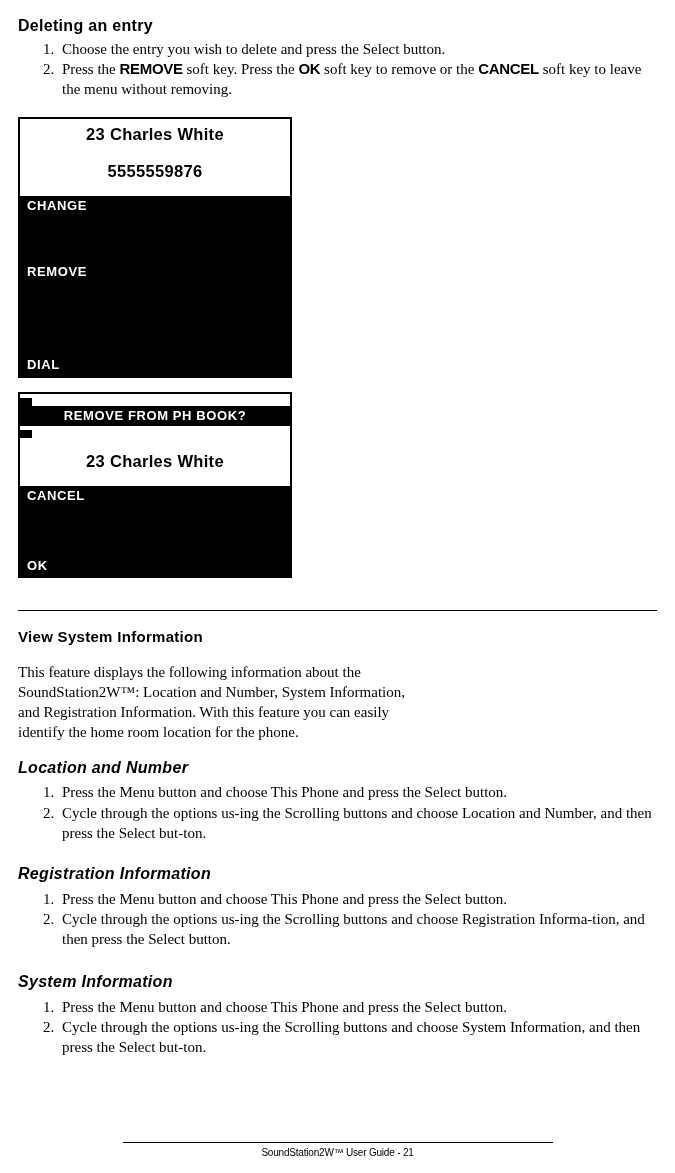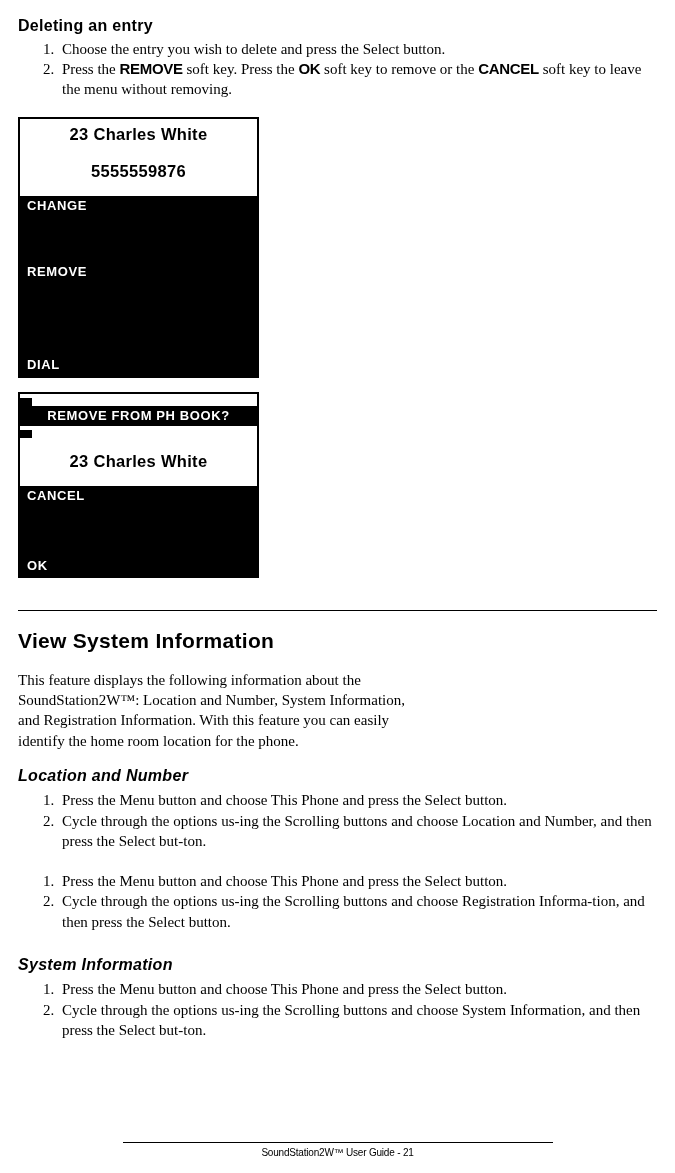--- a/index.html
+++ b/index.html
@@ -9,32 +9,32 @@
       padding: 15px 18px 0 18px;
       font-family: Georgia, 'Times New Roman', serif;
       font-size: 15px;
       line-height: 1.35;
       color: #000;
       background: #fff;
       position: relative;
     }
     .top-row { display: flex; gap: 18px; }
     .top-left { flex: 1; }
-    .top-right { width: 241px; }
+    .top-right { width: 274px; }
     h3.heavy {
       font-family: Arial, Helvetica, sans-serif;
       font-weight: 900;
       font-size: 16px;
       letter-spacing: 0.3px;
       margin-bottom: 2px;
     }
     h2.heavy {
       font-family: Arial, Helvetica, sans-serif;
       font-weight: 900;
-      font-size: 21px;
+      font-size: 15px;
       letter-spacing: 0.3px;
       margin: 16px 0 14px 0;
     }
     ol { list-style: decimal; padding-left: 40px; }
     ol li { margin-bottom: 0; padding-left: 4px; }
     .cond { font-family: 'Arial Narrow', Arial, sans-serif; font-weight: 600; letter-spacing: -0.3px; }
     .sep { border: 0; border-top: 1.5px solid #000; margin: 18px 0 8px 0; }
     .intro { max-width: 400px; margin-bottom: 14px; }
     .two-col { display: flex; gap: 22px; }
     .col { flex: 1; }
@@ -157,20 +157,21 @@
 
 <div class="two-col">
   <div class="col">
     <h3 class="heavy">Location and Number</h3>
     <ol>
       <li>Press the Menu button and choose This Phone and press the Select button.</li>
       <li>Cycle through the options us-ing the Scrolling buttons and choose Location and Number, and then press the Select but-ton.</li>
     </ol>
 
     <div class="reg">
+      <h3 class="heavy">Registration Information</h3>
       <ol>
         <li>Press the Menu button and choose This Phone and press the Select button.</li>
         <li>Cycle through the options us-ing the Scrolling buttons and choose Registration Informa-tion, and then press the Select button.</li>
       </ol>
     </div>
   </div>
   <div class="col">
     <h3 class="heavy">System Information</h3>
     <ol>
       <li>Press the Menu button and choose This Phone and press the Select button.</li>

